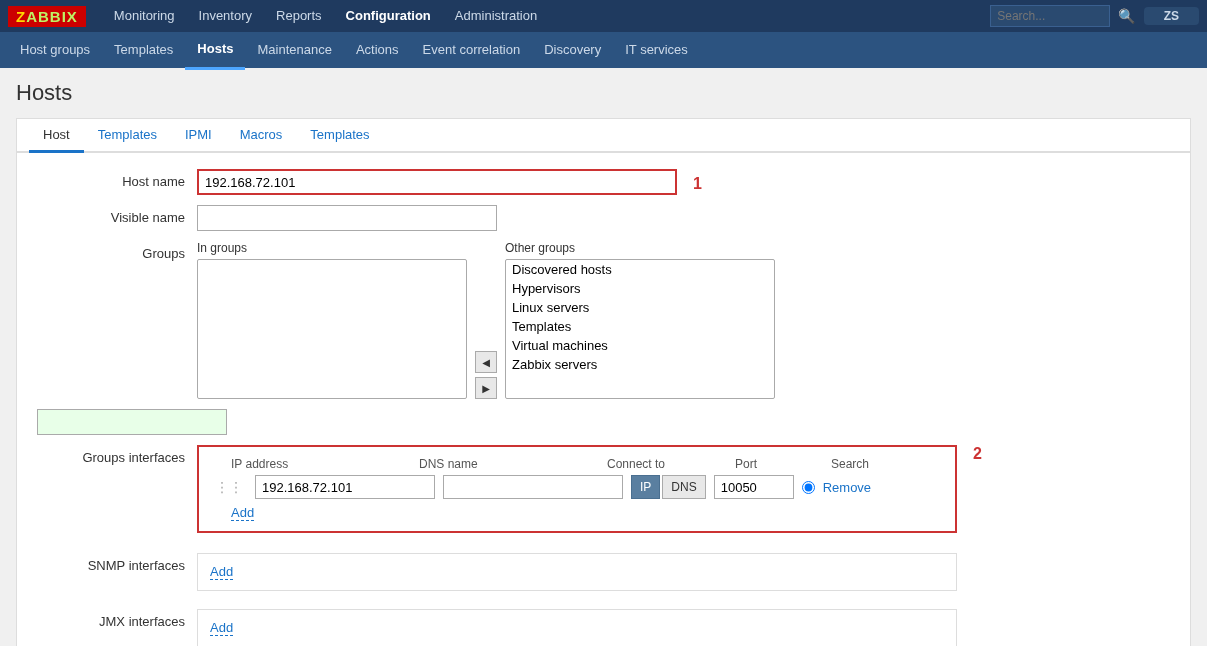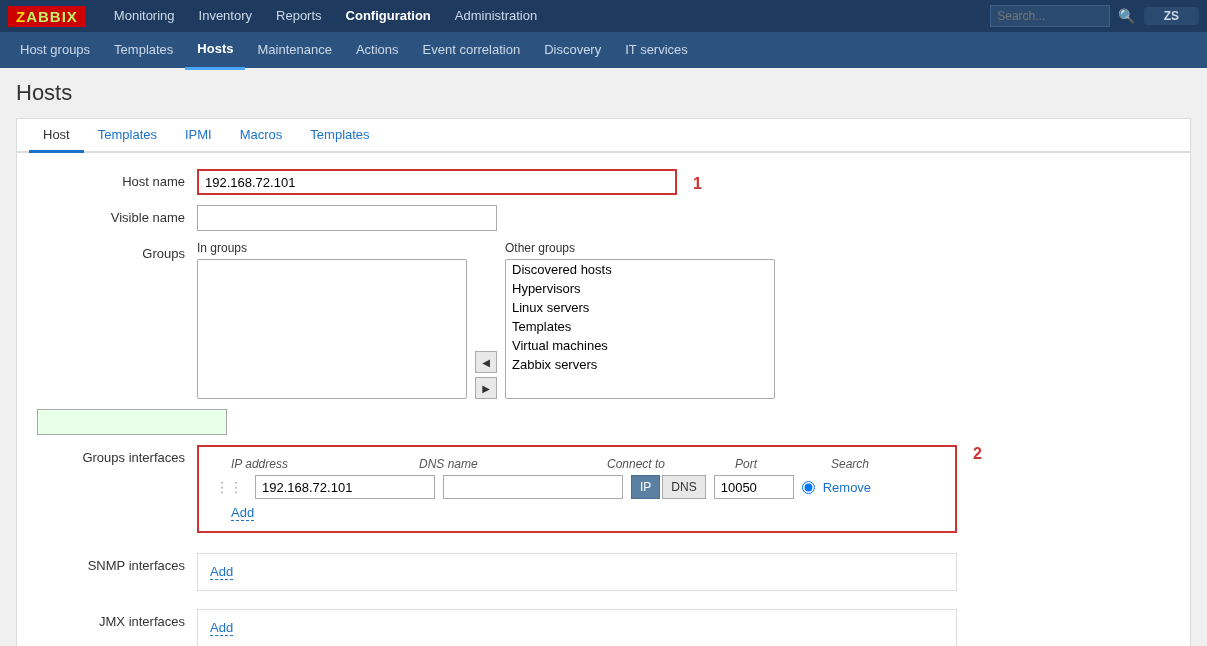--- a/index.html
+++ b/index.html
@@ -311,21 +311,20 @@
     }
 
     .col-header-row {
       display: flex;
       align-items: flex-end;
       gap: 8px;
       font-size: 12px;
       color: #555;
       margin-bottom: 4px;
       padding-left: 20px;
-      font-style: italic;
     }
     .col-ip { width: 180px; }
     .col-dns { width: 180px; }
     .col-connect { width: 120px; }
     .col-port { width: 88px; }
     .col-default { width: 60px; }
 
   </style>
 </head>
 <body>

